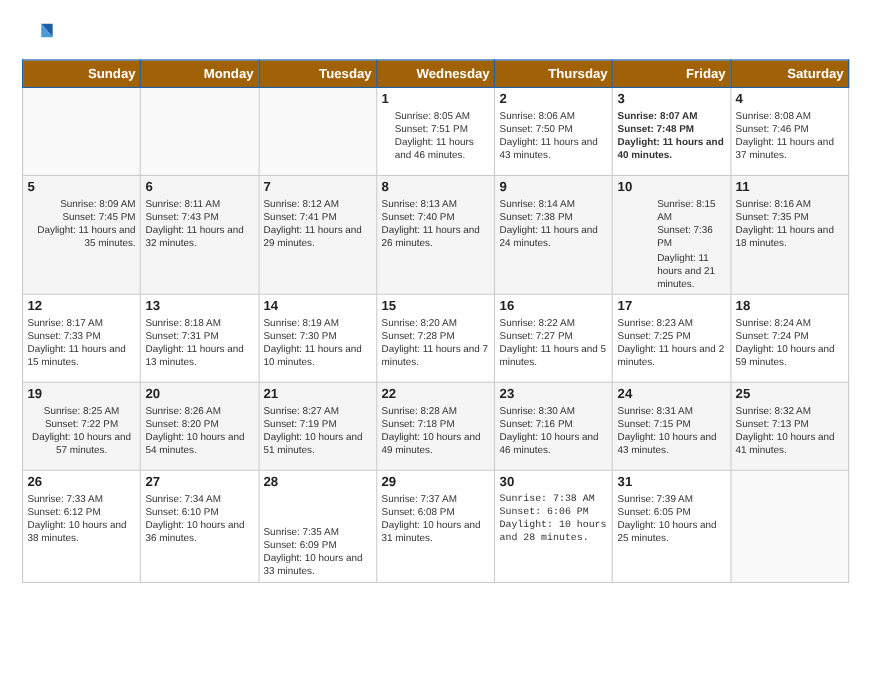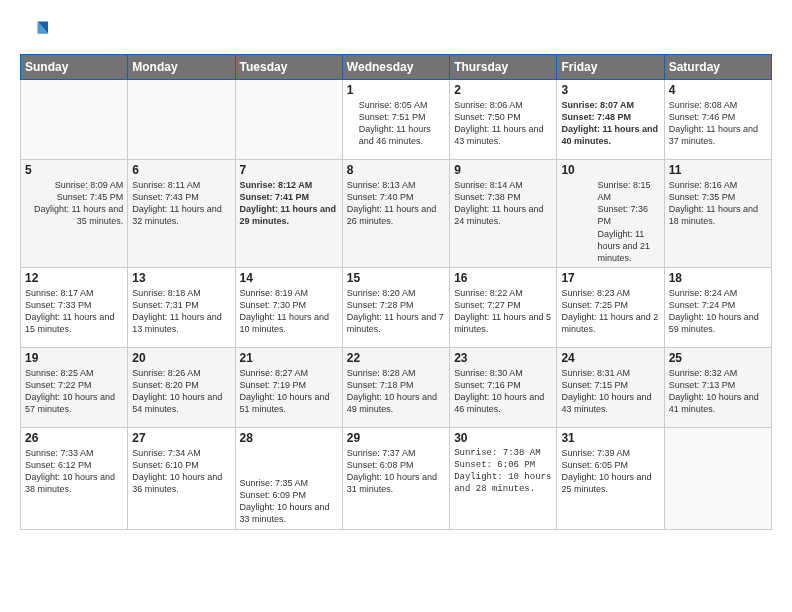--- a/index.html
+++ b/index.html
@@ -58,26 +58,26 @@
     .location {
       font-size: 13px;
       color: #444;
     }
     .calendar {
       width: 100%;
       border-collapse: collapse;
       table-layout: fixed;
     }
     .calendar thead tr th {
-      background: #737373;
+      background: #a16207;
       color: #fff;
       font-size: 12px;
       font-weight: bold;
       padding: 5px 4px;
-      text-align: left;
+      text-align: right;
       border: 1px solid #1a5fa8;
     }
     .calendar tbody tr td {
       border: 1px solid #ccc;
       vertical-align: top;
       padding: 3px 4px;
       font-size: 9.5px;
       color: #222;
       height: 80px;
       width: calc(100%/7);
@@ -171,21 +171,21 @@
 Daylight: 11 hours and 35 minutes.</div>
           </td>
           <td>
             <div class="day-number">6</div>
             <div class="cell-text" style="white-space: pre-line;">Sunrise: 8:11 AM
 Sunset: 7:43 PM
 Daylight: 11 hours and 32 minutes.</div>
           </td>
           <td>
             <div class="day-number">7</div>
-            <div class="cell-text" style="white-space: pre-line; font-weight: bold;">Sunrise: 8:12 AM
+            <div class="cell-text" style="white-space: pre-line;">Sunrise: 8:12 AM
 Sunset: 7:41 PM
 Daylight: 11 hours and 29 minutes.</div>
           </td>
           <td>
             <div class="day-number">8</div>
             <div class="cell-text" style="white-space: pre-line;">Sunrise: 8:13 AM
 Sunset: 7:40 PM
 Daylight: 11 hours and 26 minutes.</div>
           </td>
           <td>
@@ -247,21 +247,21 @@
           <td>
             <div class="day-number">18</div>
             <div class="cell-text" style="white-space: pre-line;">Sunrise: 8:24 AM
 Sunset: 7:24 PM
 Daylight: 10 hours and 59 minutes.</div>
           </td>
         </tr>
         <tr>
           <td>
             <div class="day-number">19</div>
-            <div class="cell-text" style="white-space: pre-line;">Sunrise: 8:25 AM
+            <div class="cell-text" style="white-space: pre-line; text-align: center;">Sunrise: 8:25 AM
 Sunset: 7:22 PM
 Daylight: 10 hours and 57 minutes.</div>
           </td>
           <td>
             <div class="day-number">20</div>
             <div class="cell-text" style="white-space: pre-line;">Sunrise: 8:26 AM
 Sunset: 8:20 PM
 Daylight: 10 hours and 54 minutes.</div>
           </td>
           <td>

